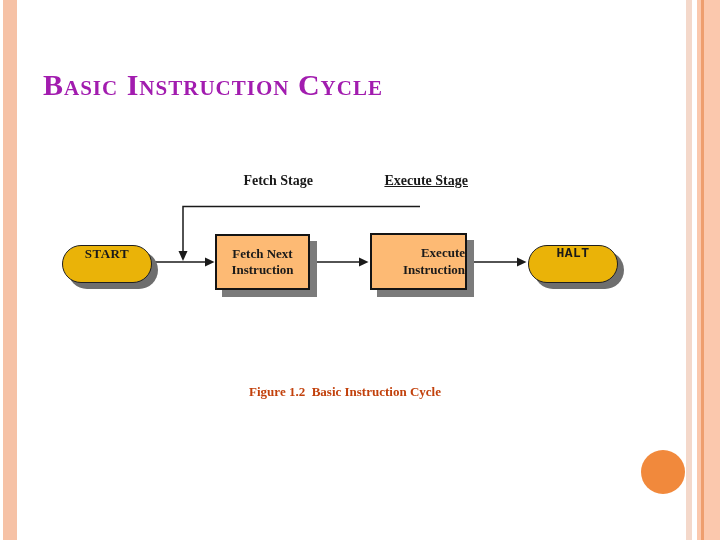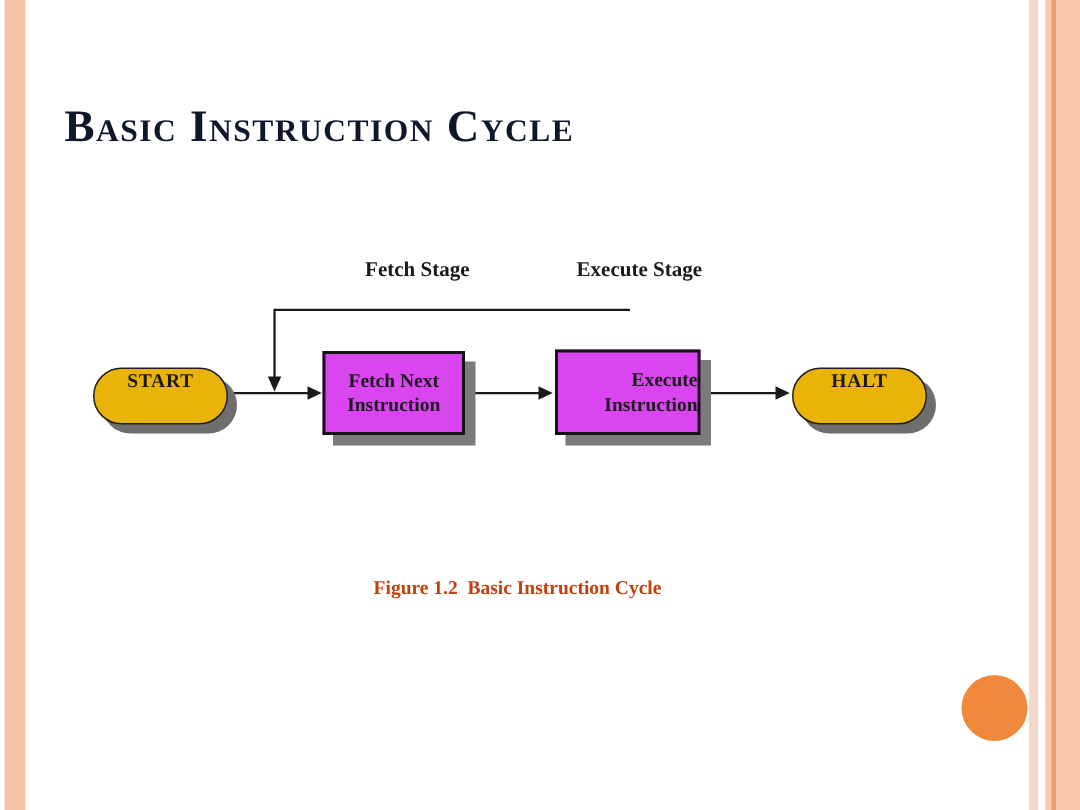--- a/index.html
+++ b/index.html
@@ -18,54 +18,54 @@
   .stripe-right-block { left: 697px; width: 23px; background: #fbc8ad; }
   .stripe-right-dark  { left: 701px; width: 3px;  background: #ee9e6e; }
 
   
   .slide-title {
     position: absolute;
     left: 43px; top: 68px;
     font-size: 30px;
     font-variant: small-caps;
     letter-spacing: 1px;
-    color: #0f172a;
+    color: #a21caf;
     white-space: nowrap;
   }
 
   
   .stage-label {
     position: absolute;
     top: 173px;
     font-size: 14px;
     font-weight: bold;
     color: #1a1a1a;
     text-align: right;
     white-space: nowrap;
   }
   .stage-label.fetch   { left: 213px; width: 100px; }
-  .stage-label.execute { left: 368px; width: 100px; }
+  .stage-label.execute { left: 368px; width: 100px; text-decoration: underline; }
 
   .terminal {
     position: absolute;
     width: 90px; height: 38px;
     background: #eab308;
     border: 1px solid #1f1f1f;
     border-radius: 19px;
     box-shadow: 6px 6px 0 #6e6e6e;
     display: flex; align-items: flex-start; justify-content: center;
     font-size: 13px; font-weight: bold; color: #1a1a1a;
     letter-spacing: 0.5px;
   }
   .terminal.start { left: 62px;  top: 245px; }
-  .terminal.halt  { left: 528px; top: 245px; }
+  .terminal.halt  { left: 528px; top: 245px; font-family: Liberation Mono, monospace; }
 
   .process {
     position: absolute;
-    background: #d946ef;
+    background: #fdba74;
     border: 2px solid #141414;
     box-shadow: 7px 7px 0 #7b7b7b;
     display: flex; flex-direction: column;
     align-items: center; justify-content: center;
     font-size: 13px; font-weight: bold; color: #1a1a1a;
     line-height: 1.25;
     text-align: center;
   }
   .process.fetch   { left: 215px; top: 234px; width: 95px; height: 56px; }
   .process.execute { left: 370px; top: 233px; width: 97px; height: 57px; align-items: flex-end; }

